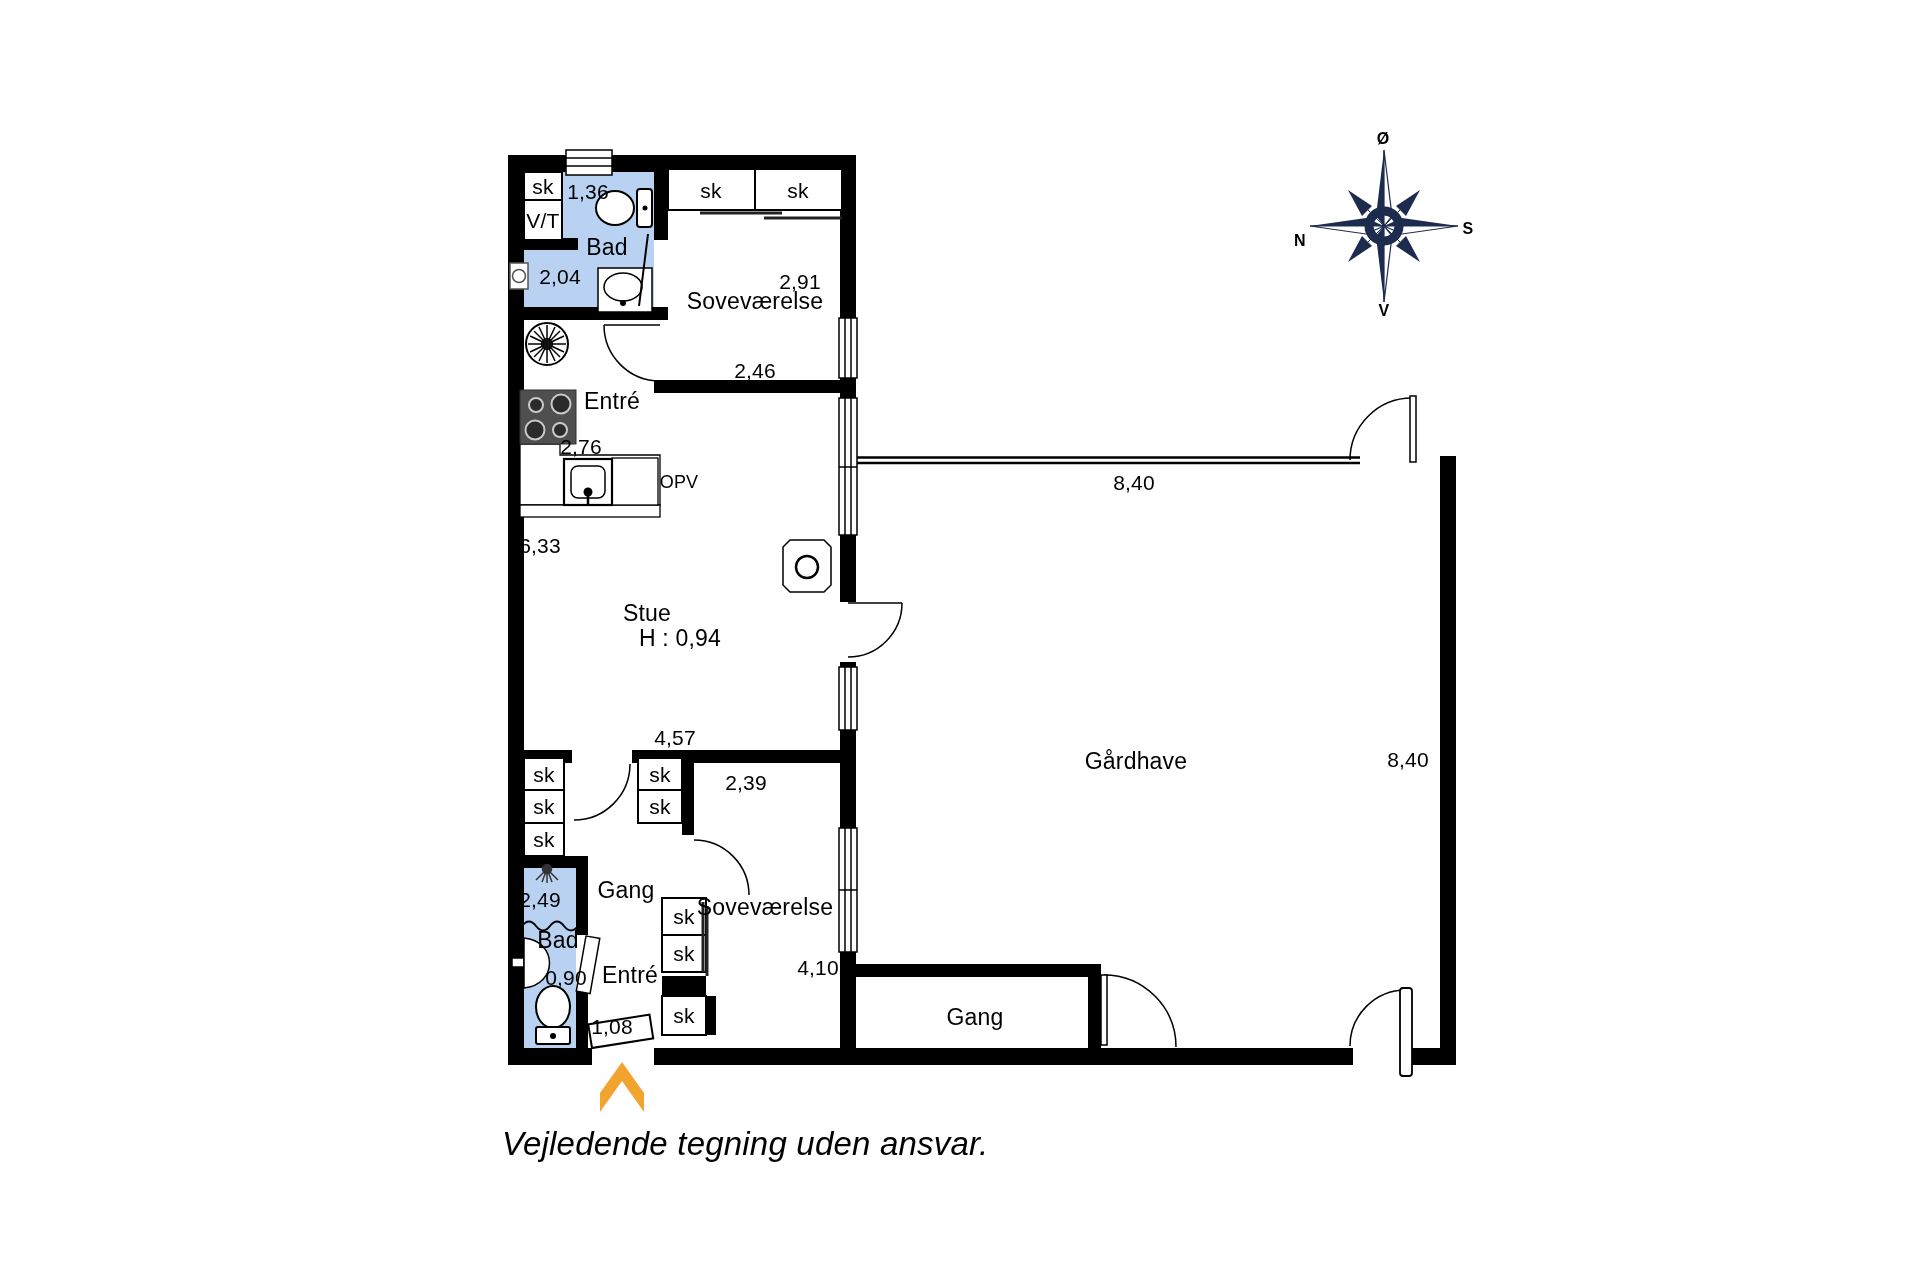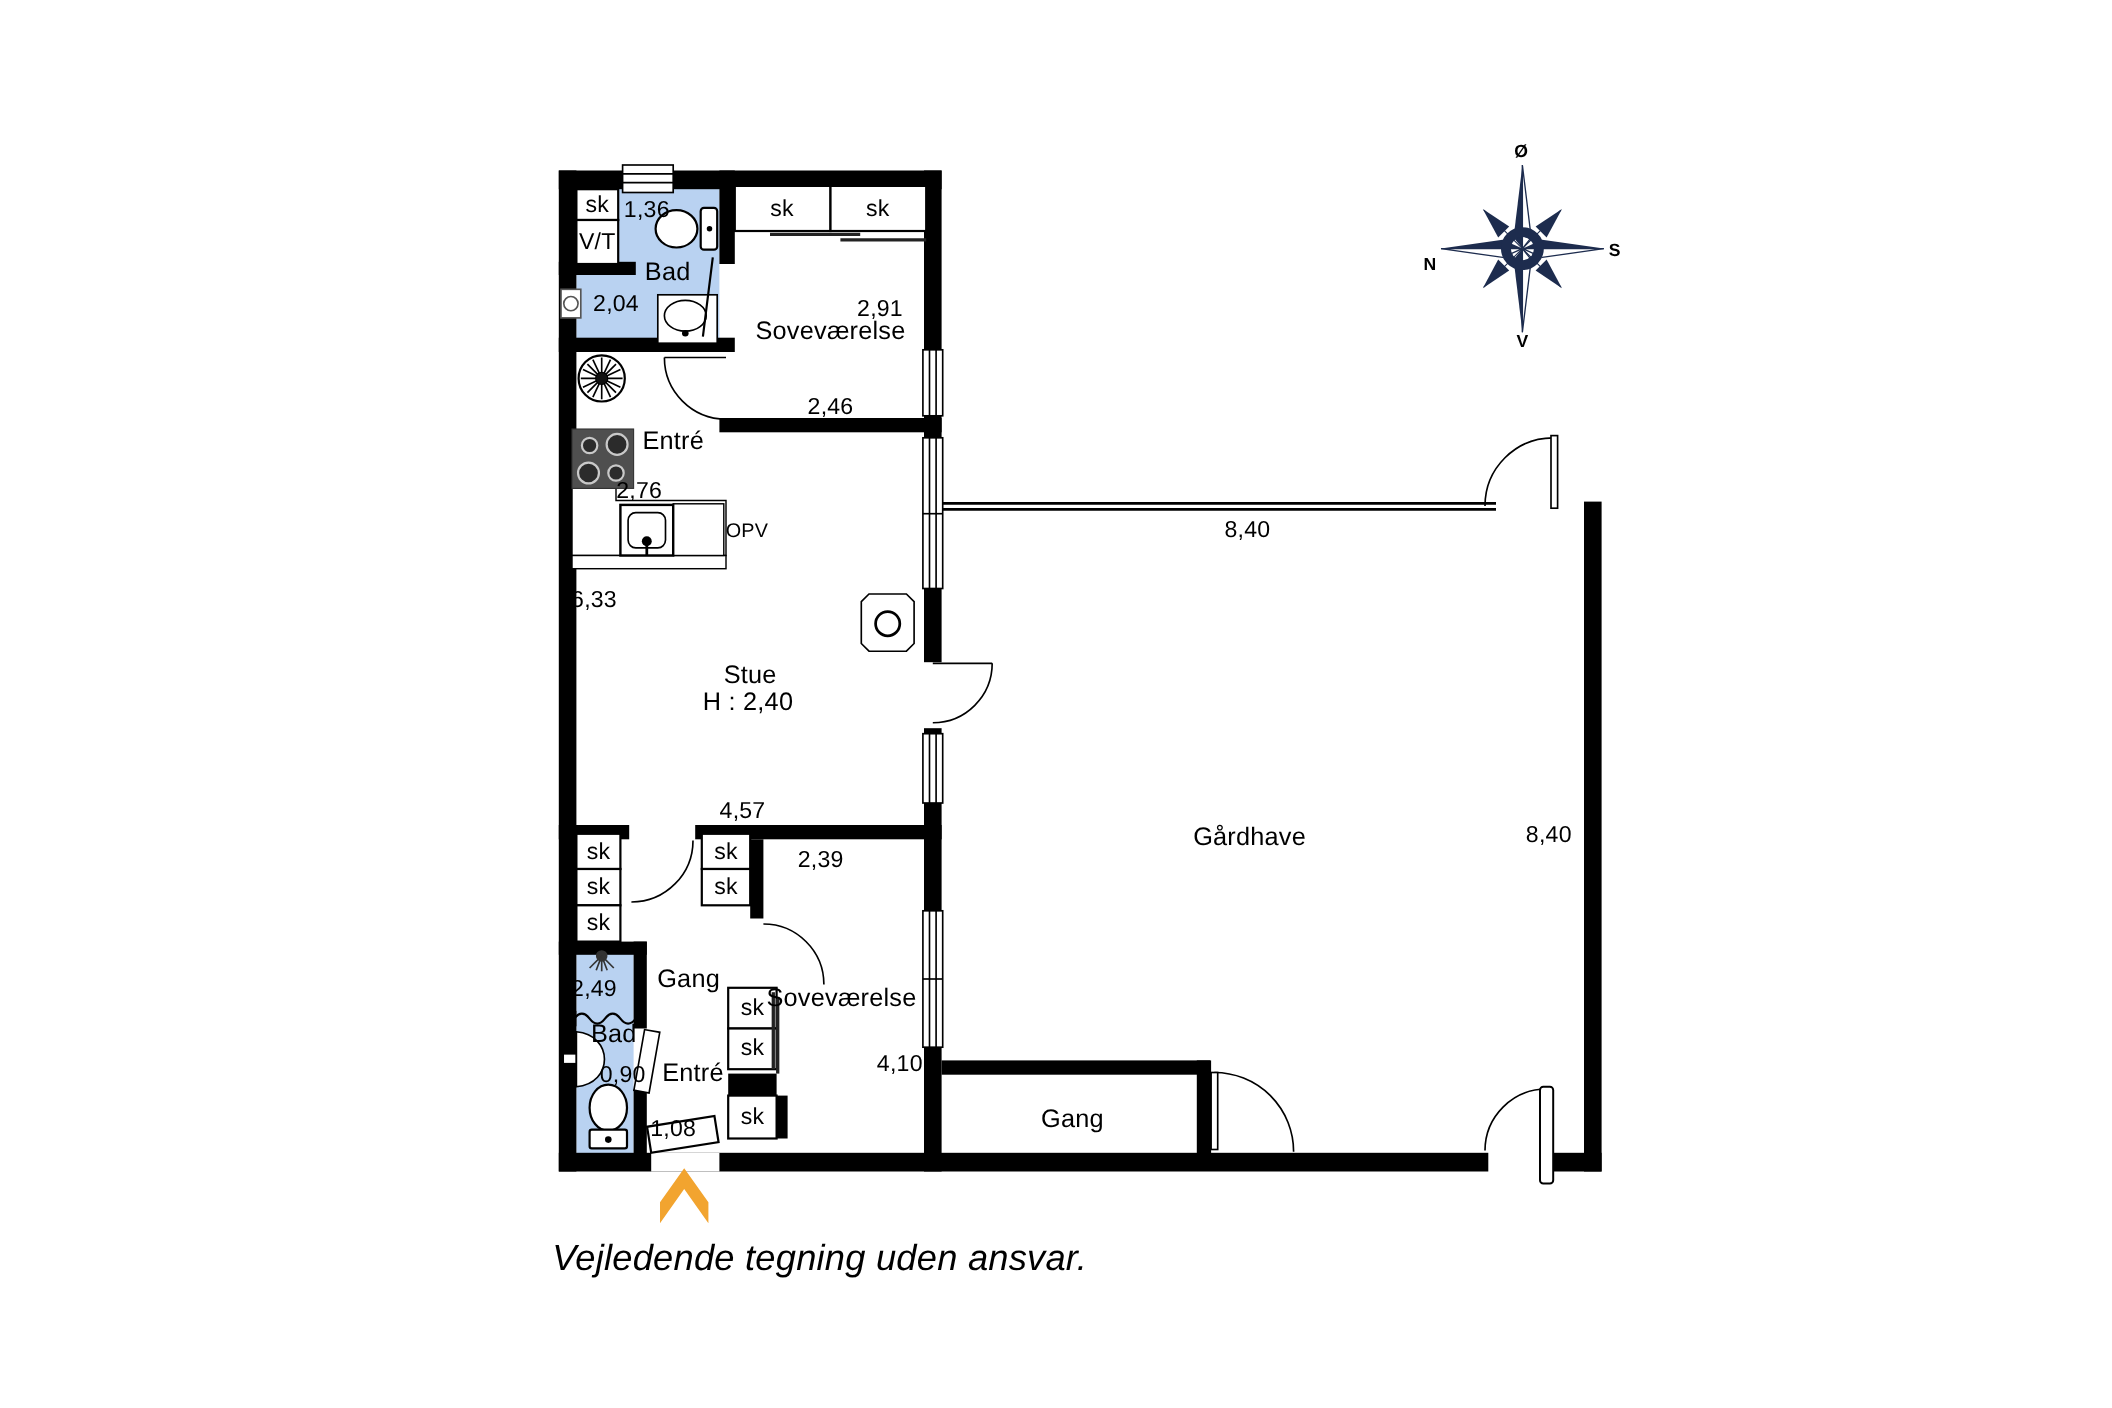--- a/index.html
+++ b/index.html
@@ -247,22 +247,22 @@
 <div class="lbl" style="left:798px;top:190px">sk</div>
 <div class="lbl" style="left:800px;top:281px">2,91</div>
 <div class="lbl room" style="left:755px;top:301px">Soveværelse</div>
 <div class="lbl" style="left:755px;top:370px">2,46</div>
 
 <div class="lbl room" style="left:612px;top:401px">Entré</div>
 <div class="lbl" style="left:581px;top:446px">2,76</div>
 <div class="lbl small" style="left:635px;top:482px">OPV</div>
 <div class="lbl" style="left:540px;top:545px">6,33</div>
 
-<div class="lbl room" style="left:682px;top:613px">Stue</div>
-<div class="lbl room" style="left:680px;top:638px">H : 2,40</div>
+<div class="lbl room" style="left:647px;top:613px">Stue</div>
+<div class="lbl room" style="left:680px;top:638px">H : 0,94</div>
 <div class="lbl" style="left:675px;top:737px">4,57</div>
 
 <div class="lbl" style="left:544px;top:774px">sk</div>
 <div class="lbl" style="left:544px;top:806px">sk</div>
 <div class="lbl" style="left:544px;top:839px">sk</div>
 <div class="lbl" style="left:660px;top:774px">sk</div>
 <div class="lbl" style="left:660px;top:806px">sk</div>
 <div class="lbl room" style="left:626px;top:890px">Gang</div>
 
 <div class="lbl" style="left:746px;top:782px">2,39</div>

